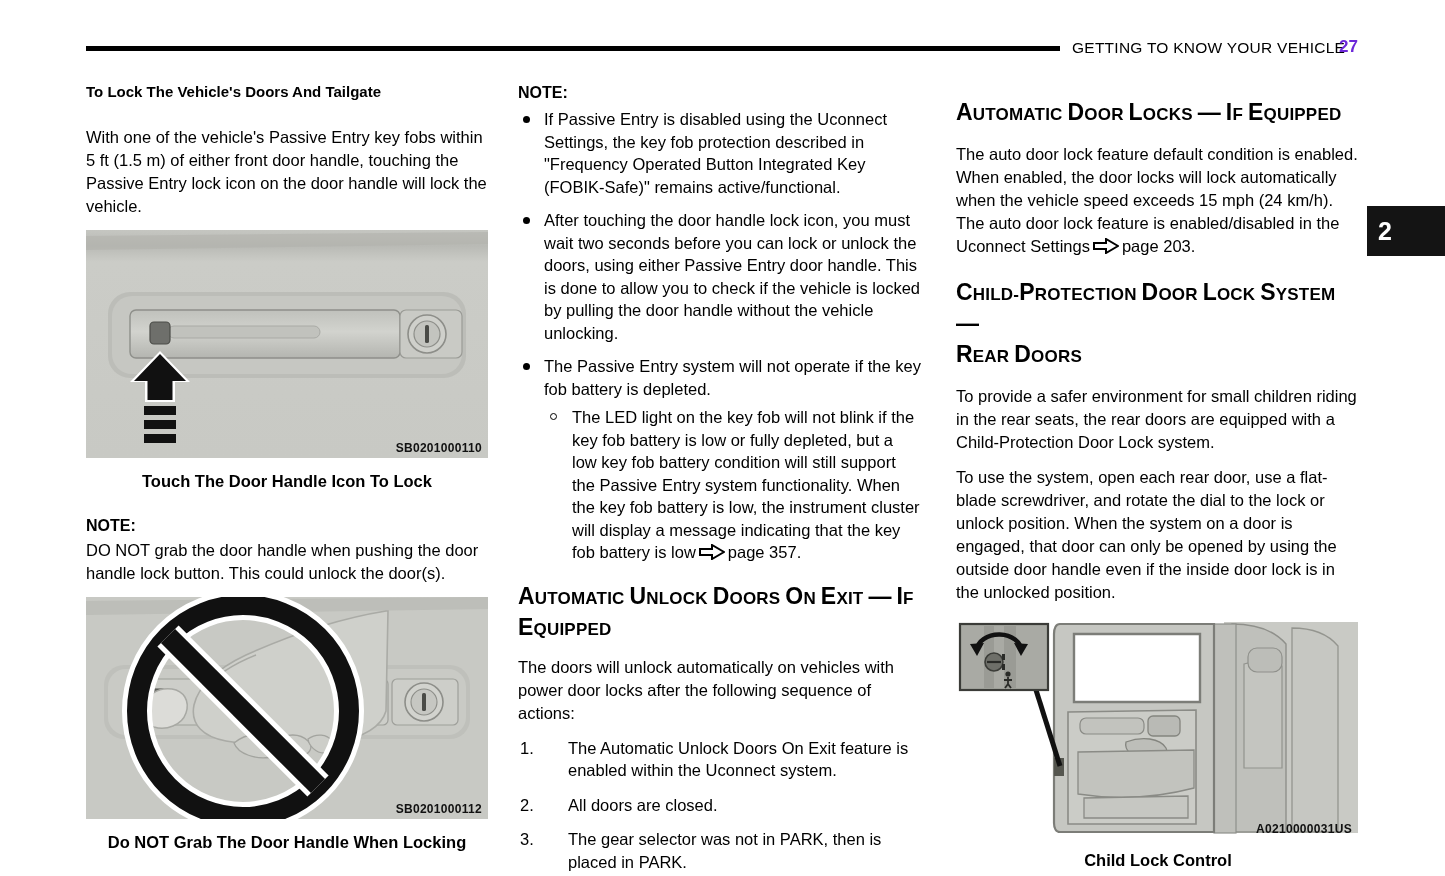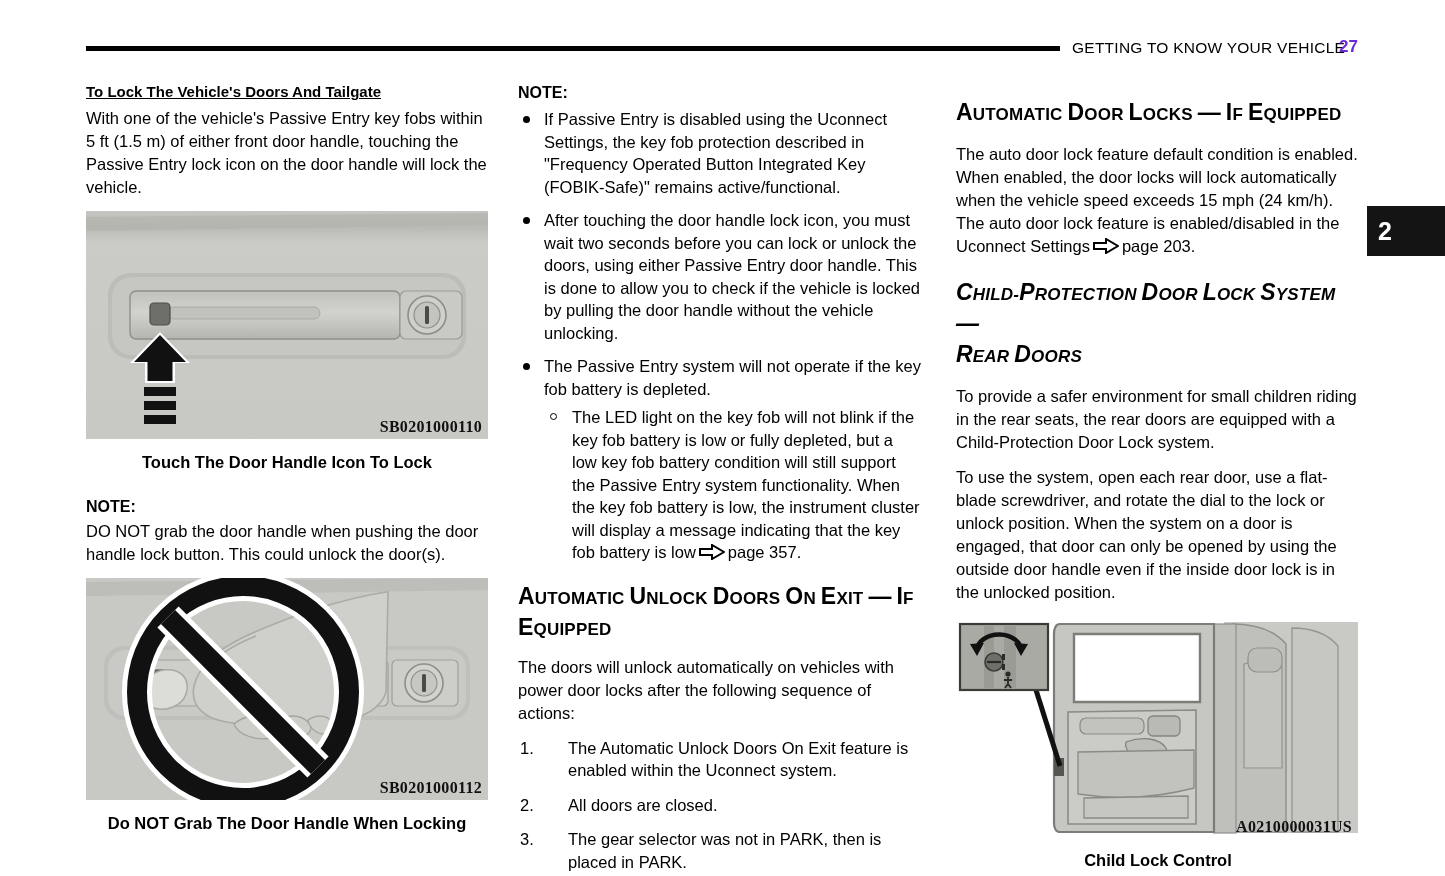--- a/index.html
+++ b/index.html
@@ -15,41 +15,41 @@
   .header-page{position:absolute;left:1339px;top:37px;font-size:17px;font-weight:700;color:#6d28d9;}
   
   .chapter-tab{position:absolute;left:1367px;top:206px;width:78px;height:50px;background:#141414;}
   .chapter-tab span{position:absolute;left:11px;top:12px;color:#fff;font-size:25px;font-weight:700;line-height:26px;}
   
   .col{position:absolute;top:82px;width:402px;}
   .col1{left:86px;}
   .col2{left:518px;width:404px;}
   .col3{left:956px;width:404px;}
   
-  .h-sub{font-size:15px;font-weight:700;line-height:20px;margin:0 0 5px 0;text-decoration:underline;}
+  .h-sub{font-size:15px;font-weight:700;line-height:20px;margin:0 0 24px 0;}
   p.body{font-size:16.5px;line-height:23px;margin:0 0 12px 0;}
   .note-label{font-size:16px;font-weight:700;line-height:22px;margin:0 0 2px 0;}
   
   .h-caps{margin:16px 0 12px 0;line-height:28px;font-weight:700;font-size:17px;letter-spacing:.2px;}
   .h-caps .cap{font-size:23px;}
   
   ul.bullets{list-style:none;margin:0;padding:0;}
   ul.bullets > li{position:relative;padding-left:26px;font-size:16.5px;line-height:22.5px;margin-bottom:11px;}
   ul.bullets > li:before{content:"";position:absolute;left:5px;top:8px;width:7px;height:7px;border-radius:50%;background:#000;}
   ul.sub{list-style:none;margin:6px 0 0 0;padding:0;}
   ul.sub > li{position:relative;padding-left:28px;font-size:16.5px;line-height:22.5px;}
   ul.sub > li:before{content:"";position:absolute;left:6px;top:7px;width:7px;height:7px;border-radius:50%;border:1.5px solid #000;background:#fff;box-sizing:border-box;}
   ol.numbered{list-style:none;margin:0;padding:0;counter-reset:stepnum;}
   ol.numbered > li{position:relative;padding-left:50px;font-size:16.5px;line-height:22.5px;margin-bottom:12px;}
   ol.numbered > li .num{position:absolute;left:2px;top:0;font-size:16.5px;}
   
   .refarrow{display:inline-block;vertical-align:-2px;margin:0 3px;}
   
   .fig{position:relative;background:#c8c9c4;overflow:hidden;}
-  .fig-id{position:absolute;right:6px;bottom:3px;font-size:16px;font-weight:700;letter-spacing:.3px;color:#111;font-family:Liberation Serif, serif;margin-top:27px;}
+  .fig-id{position:absolute;right:6px;bottom:3px;font-size:12px;font-weight:700;letter-spacing:.3px;color:#111;font-family:Liberation Sans, sans-serif;margin-top:27px;}
   .fig-caption{text-align:center;font-size:16.5px;line-height:22px;font-weight:700;margin:12px 0 0 0;}
 </style>
 </head>
 <body>
 
 <div class="header">
   <div class="header-rule"></div>
   <div class="header-title">GETTING TO KNOW YOUR VEHICLE</div>
   <div class="header-page">27</div>
 </div>
@@ -178,21 +178,21 @@
 <div class="col col3">
 
   <div class="h-caps" style="margin-bottom:14px;">
     <span class="cap">A</span><span>UTOMATIC</span> <span class="cap">D</span><span>OOR</span> <span class="cap">L</span><span>OCKS</span> <span class="cap">—</span> <span class="cap">I</span><span>F</span> <span class="cap">E</span><span>QUIPPED</span>
   </div>
 
   <p class="body"><span>The auto door lock feature default condition is enabled. When enabled, the door locks will lock automatically when the vehicle speed exceeds 15 mph (24 km/h). The auto door lock feature is enabled/disabled in the Uconnect Settings</span><span class="refarrow"><svg width="26" height="16" viewBox="0 0 26 16">
           <path d="M1 5 L13 5 L13 1 L25 8 L13 15 L13 11 L1 11 Z" fill="#fff" stroke="#000" stroke-width="2" stroke-linejoin="miter"></path>
         </svg></span><span>page 203.</span></p>
 
-  <div class="h-caps" style="margin-top:18px;margin-bottom:14px;font-style:italic;">
+  <div class="h-caps" style="margin-top:18px;margin-bottom:14px;">
     <span class="cap">C</span><span>HILD</span>-<span class="cap">P</span><span>ROTECTION</span> <span class="cap">D</span><span>OOR</span> <span class="cap">L</span><span>OCK</span> <span class="cap">S</span><span>YSTEM</span> <span class="cap">—</span><br>
     <span class="cap">R</span><span>EAR</span> <span class="cap">D</span><span>OORS</span>
   </div>
 
   <p class="body">To provide a safer environment for small children riding in the rear seats, the rear doors are equipped with a Child-Protection Door Lock system.</p>
   <p class="body" style="margin-bottom:14px;">To use the system, open each rear door, use a flat-blade screwdriver, and rotate the dial to the lock or unlock position. When the system on a door is engaged, that door can only be opened by using the outside door handle even if the inside door lock is in the unlocked position.</p>
 
   <div class="fig" style="width:402px;height:221px;background:#ffffff;">
     <svg width="402" height="221" viewBox="0 0 402 221">
       <rect x="0" y="0" width="402" height="221" fill="#ffffff"></rect>

